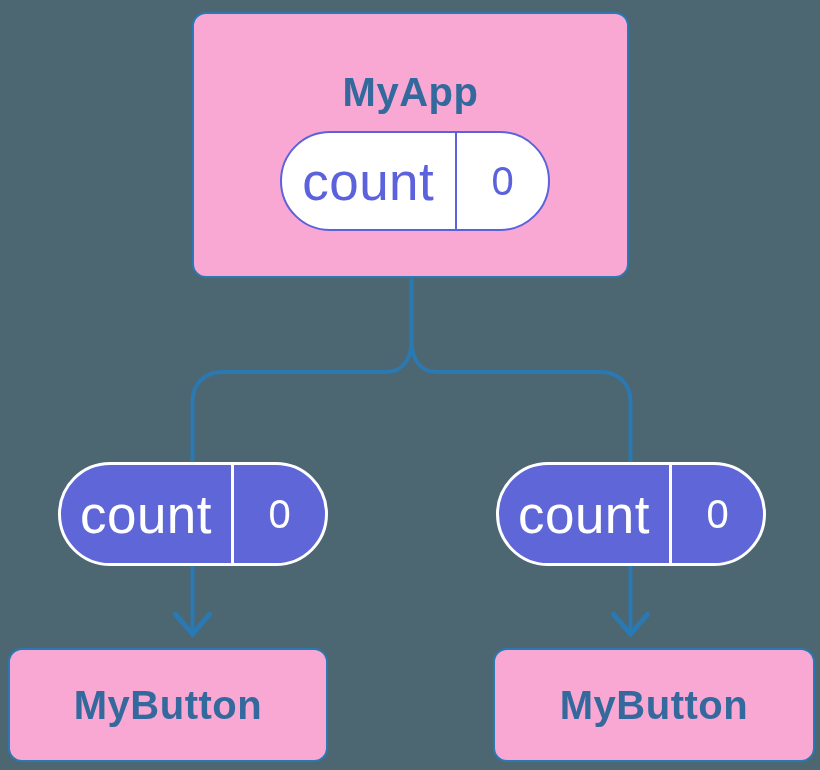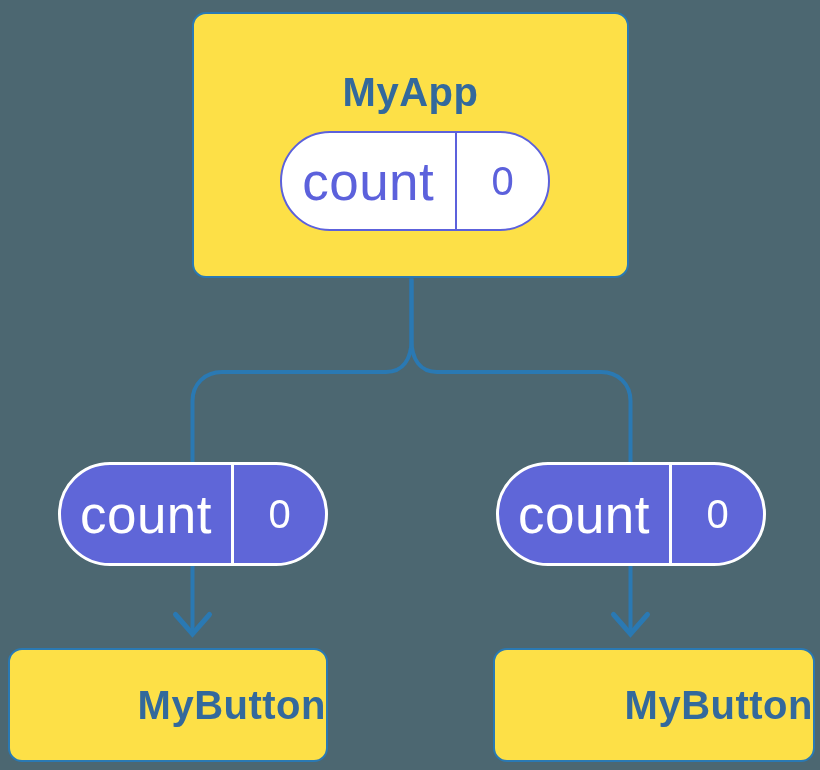--- a/index.html
+++ b/index.html
@@ -24,28 +24,28 @@
   }
   .arrowhead {
     fill: none;
     stroke: #2a79b3;
     stroke-width: 5;
     stroke-linecap: round;
     stroke-linejoin: miter;
   }
   .card {
     position: absolute;
-    background: #fde047;
+    background: #f9a8d4;
     border: 2px solid #2a79b3;
     border-radius: 14px;
     box-sizing: border-box;
     z-index: 2;
   }
   .card-root { left: 192px; top: 12px; width: 437px; height: 266px; }
-  .card-child { top: 648px; height: 114px; display: flex; align-items: center; justify-content: flex-end; }
+  .card-child { top: 648px; height: 114px; display: flex; align-items: center; justify-content: center; }
   .card-child-left  { left: 8px;   width: 320px; }
   .card-child-right { left: 493px; width: 322px; }
   .card-title {
     color: #33699c;
     font-size: 40px;
     font-weight: 700;
     letter-spacing: 0.5px;
     white-space: nowrap;
   }
   .root-title {

